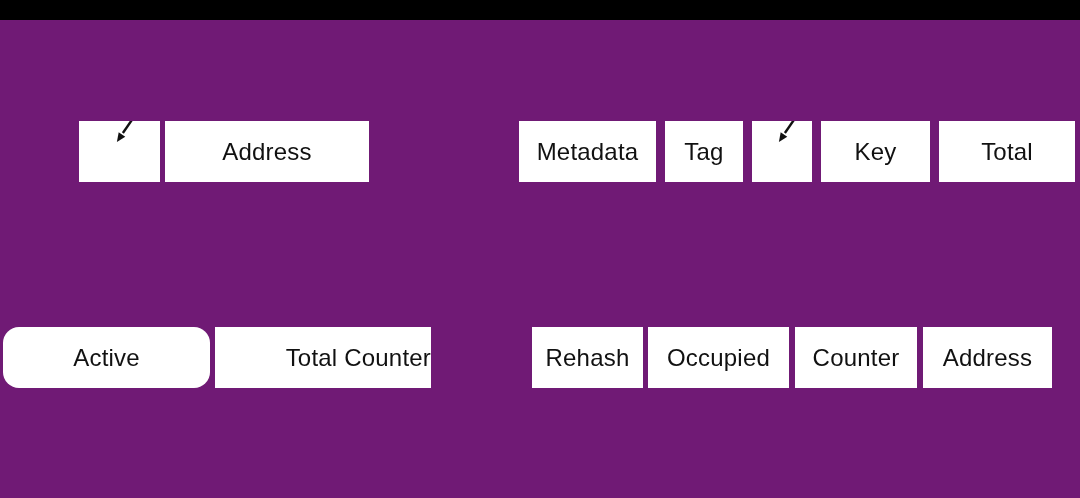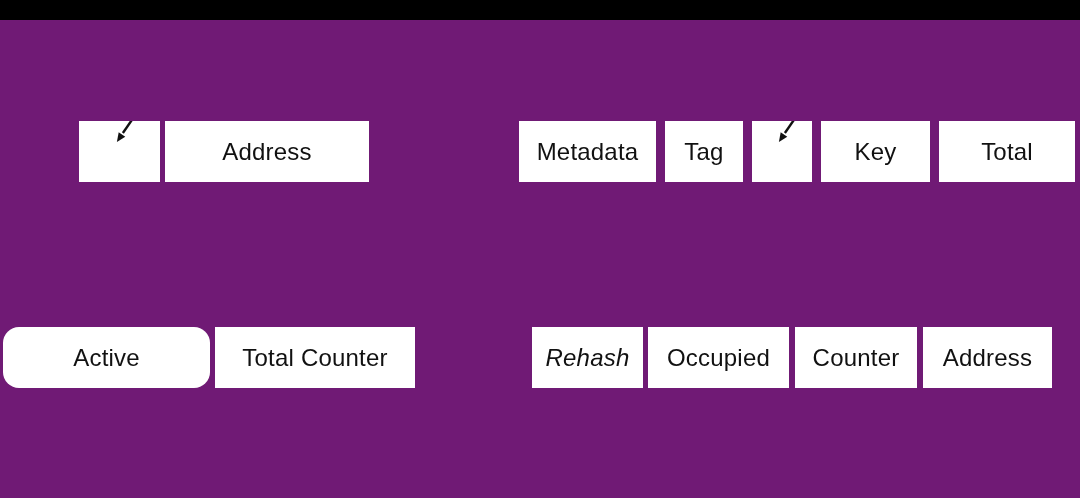--- a/index.html
+++ b/index.html
@@ -66,25 +66,25 @@
   <div class="cell" style="left:821px; top:101px; width:109px;text-align:right;">
     <span class="lbl">Key</span>
   </div>
   <div class="cell" style="left:939px; top:101px; width:136px;">
     <span class="lbl">Total</span>
   </div>
 
   <div class="cell" style="left:3px; top:307px; width:207px;border-radius:16px;">
     <span class="lbl">Active</span>
   </div>
-  <div class="cell" style="left:215px; top:307px; width:200px;">
+  <div class="cell" style="left:215px; top:307px; width:216px;justify-content:flex-end;">
     <span class="lbl">Total Counter</span>
   </div>
 
-  <div class="cell" style="left:532px; top:307px; width:111px;font-style:italic;">
+  <div class="cell" style="left:532px; top:307px; width:111px;">
     <span class="lbl">Rehash</span>
   </div>
   <div class="cell" style="left:648px; top:307px; width:141px;">
     <span class="lbl">Occupied</span>
   </div>
   <div class="cell" style="left:795px; top:307px; width:122px;">
     <span class="lbl">Counter</span>
   </div>
   <div class="cell" style="left:923px; top:307px; width:129px;">
     <span class="lbl">Address</span>

